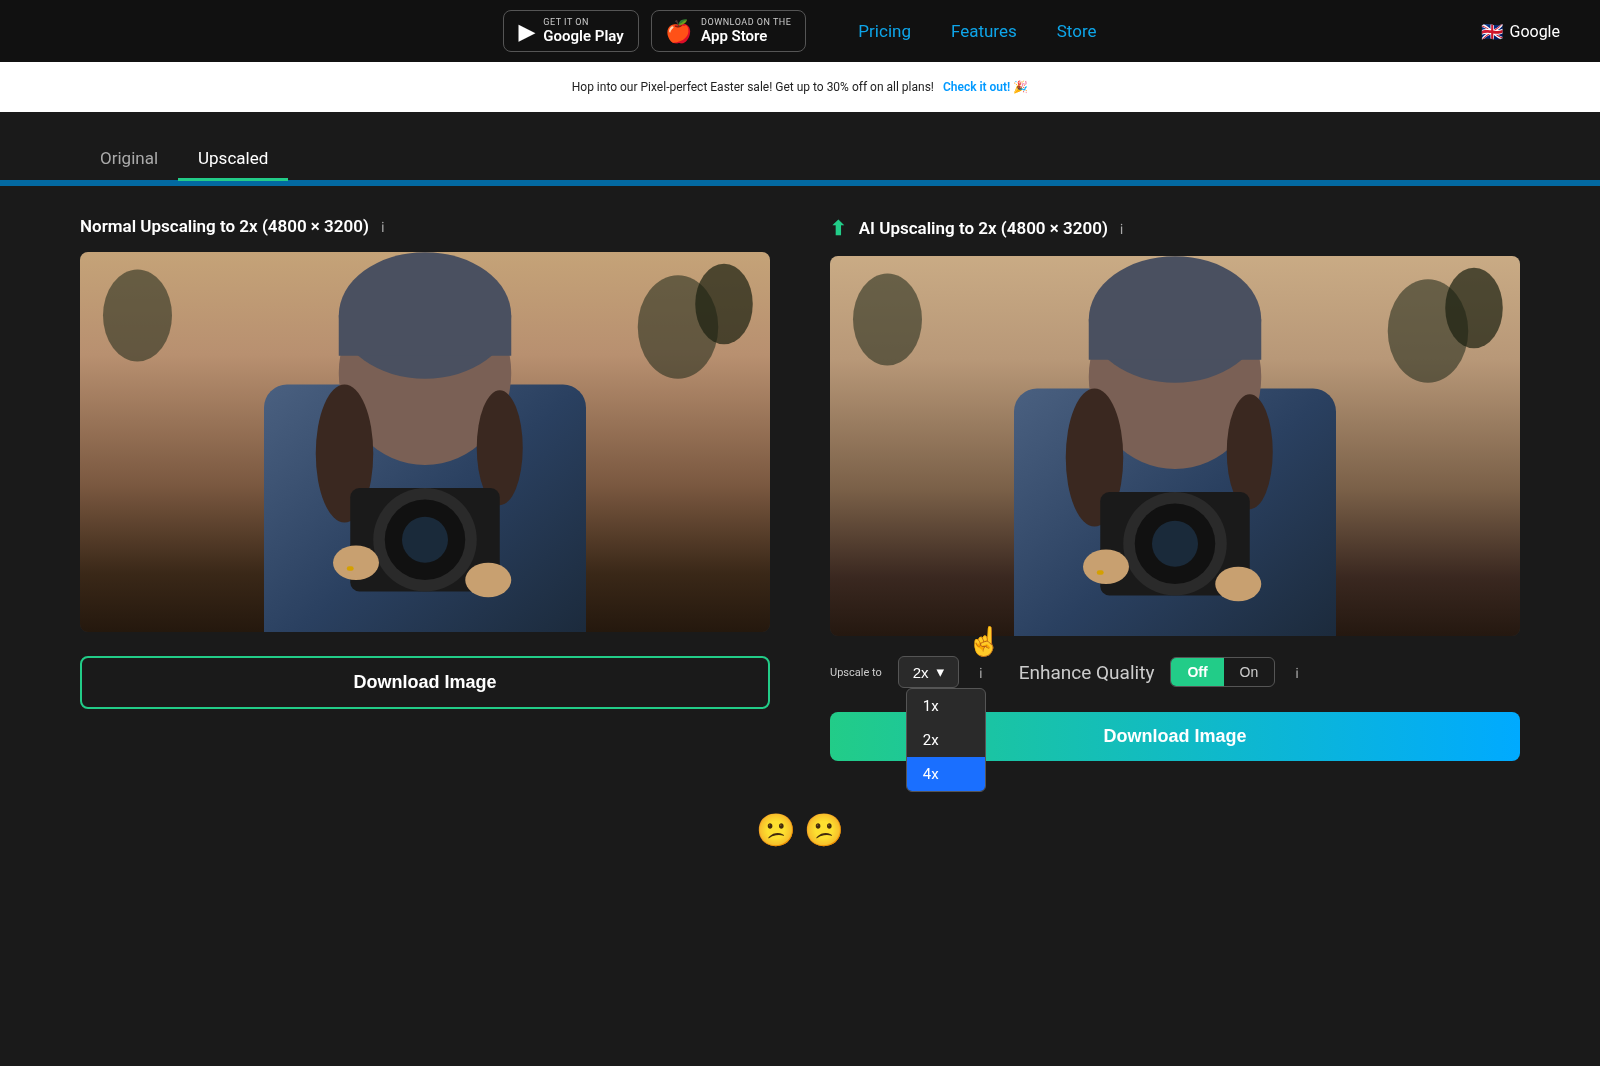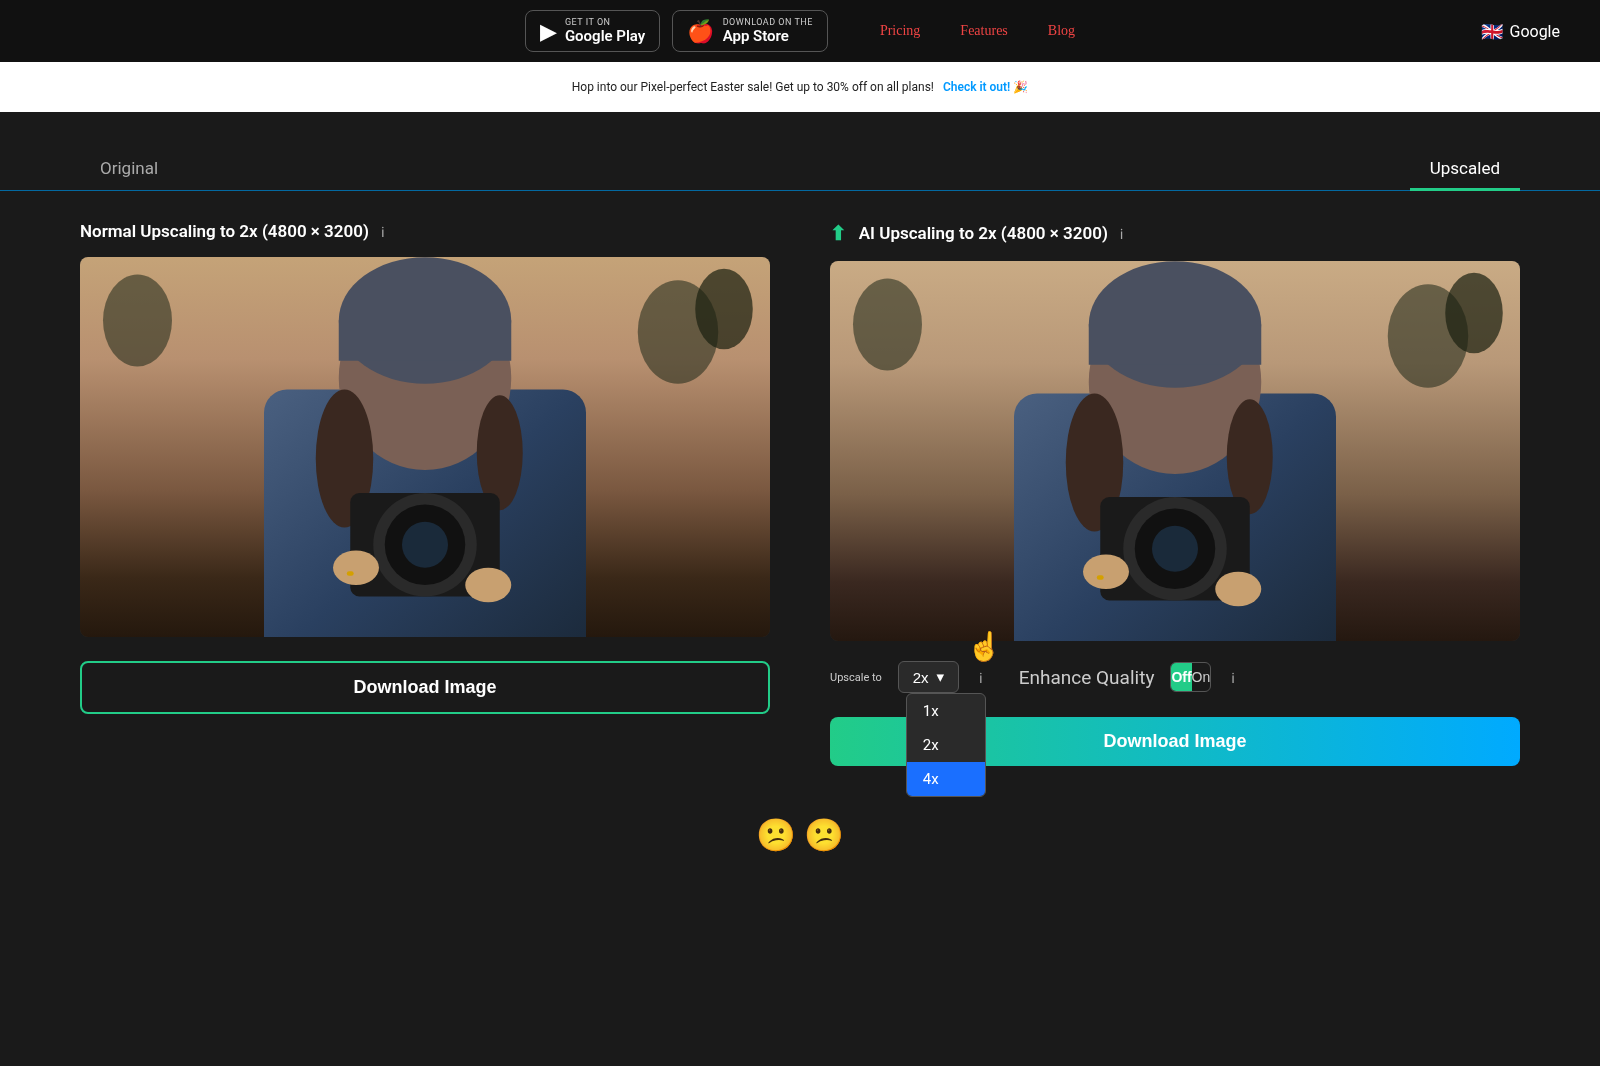--- a/index.html
+++ b/index.html
@@ -54,25 +54,24 @@
       font-size: 15px;
       font-weight: 600;
     }
     .nav-links {
       display: flex;
       align-items: center;
       gap: 40px;
       margin-left: 20px;
     }
     .nav-link {
-      color: #ef4444;
+      color: #0ea5e9;
       text-decoration: none;
-      font-size: 14px;
-      cursor: pointer;
-      font-family: Liberation Serif, serif;
+      font-size: 17px;
+      cursor: pointer;
     }
     .nav-lang {
       display: flex;
       align-items: center;
       gap: 6px;
       font-size: 16px;
       cursor: pointer;
       position: absolute;
       right: 40px;
     }
@@ -91,24 +90,23 @@
     .promo-banner a {
       color: #0099ff;
       text-decoration: none;
       font-weight: 600;
     }
 
     
     .tabs-row {
       display: flex;
       gap: 0;
-      padding: 36px 80px 0;
-      border-bottom: 1px solid #0369a1;
+      padding: 26px 80px 0;
+      border-bottom: 6px solid #0369a1;
       background: #1a1a1a;
-      justify-content: space-between;
     }
     .tab {
       padding: 10px 20px;
       font-size: 17px;
       color: #aaa;
       cursor: pointer;
       border-bottom: 3px solid transparent;
       margin-bottom: -1px;
     }
     .tab.active {
@@ -207,21 +205,21 @@
       color: #ccc;
       margin-left: 20px;
     }
     .toggle-group {
       display: flex;
       border-radius: 6px;
       overflow: hidden;
       border: 1px solid #555;
     }
     .toggle-btn {
-      padding: 6px 0;
+      padding: 6px 16px;
       font-size: 14px;
       cursor: pointer;
       background: transparent;
       color: #ccc;
       border: none;
     }
     .toggle-btn.active-off {
       background: #22cc88;
       color: #fff;
       font-weight: 600;
@@ -301,21 +299,21 @@
       <span class="store-icon">🍎</span>
       <div class="badge-text">
         <span class="badge-sub">Download on the</span>
         <span class="badge-name">App Store</span>
       </div>
     </div>
   </div>
   <div class="nav-links">
     <a class="nav-link">Pricing</a>
     <a class="nav-link">Features</a>
-    <a class="nav-link">Blog</a>
+    <a class="nav-link">Store</a>
   </div>
   <div class="nav-lang">
     <span class="flag-icon">🇬🇧</span>
     <span>Google</span>
   </div>
 </nav>
 
 <div class="promo-banner">
   <span>Hop into our Pixel-perfect Easter sale! Get up to 30% off on all plans!</span>
   &nbsp;

